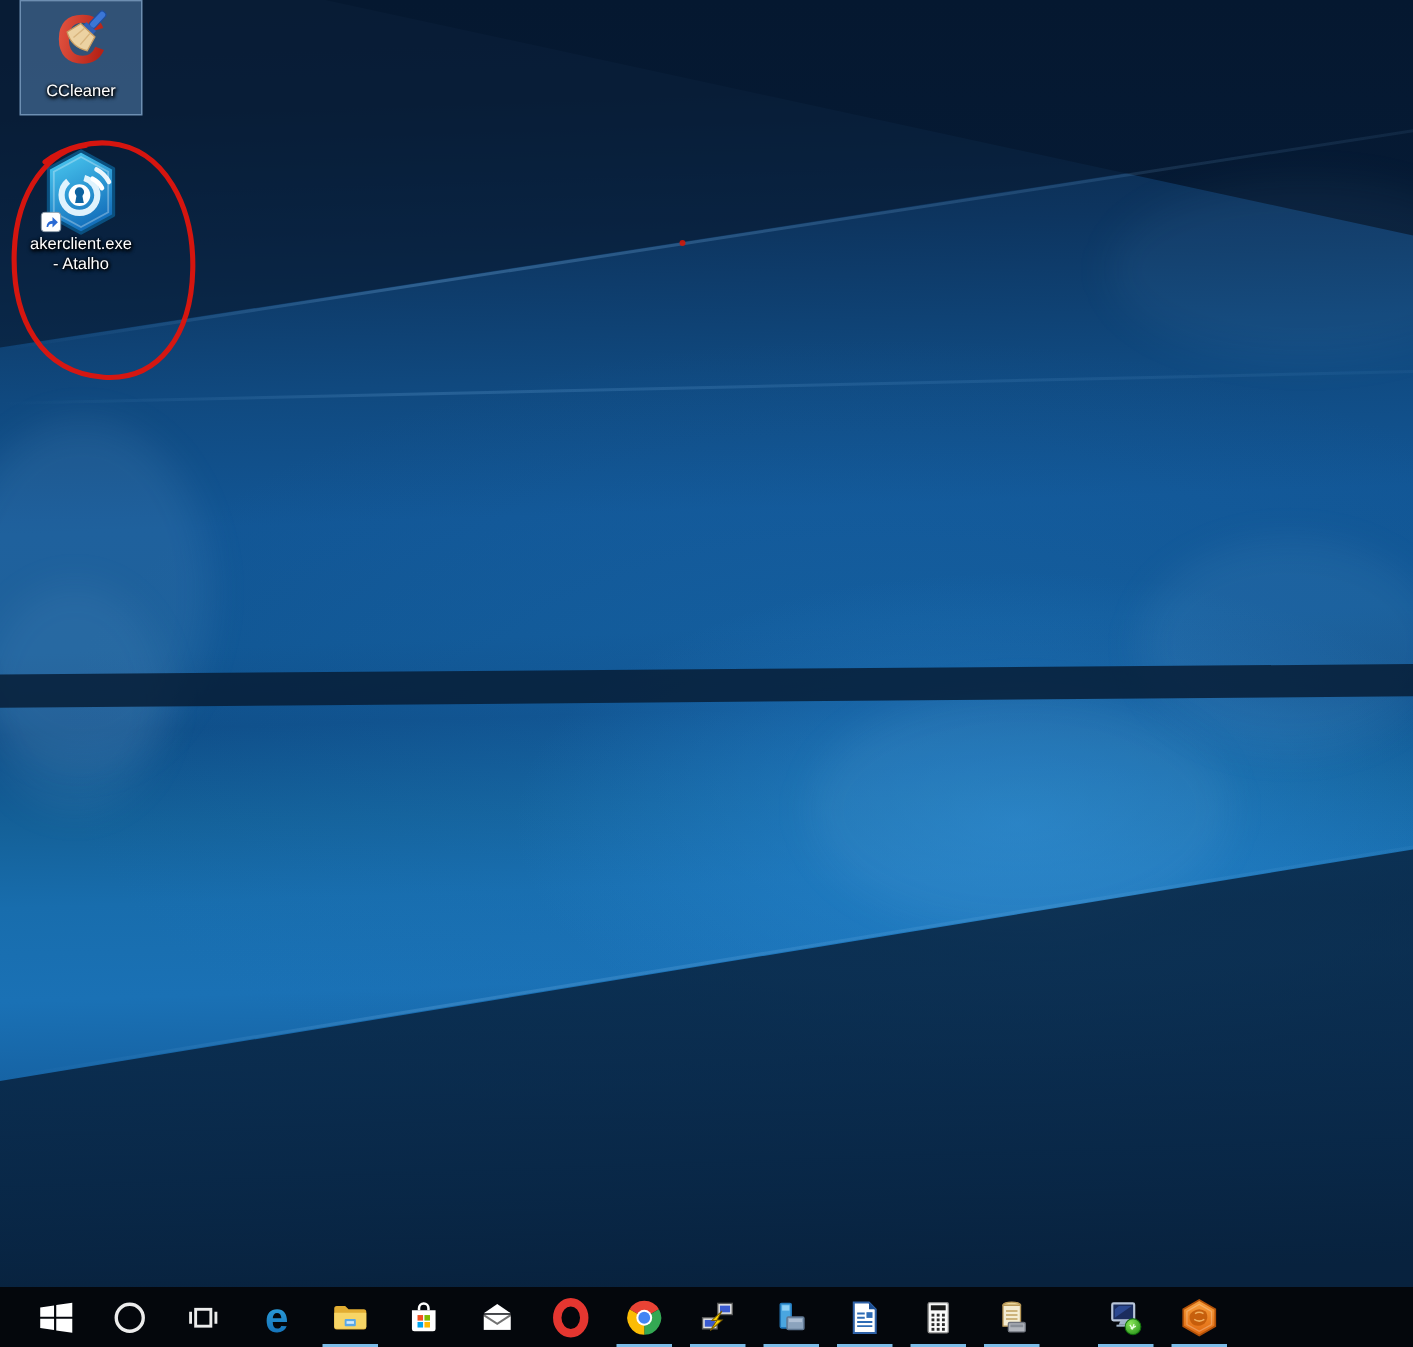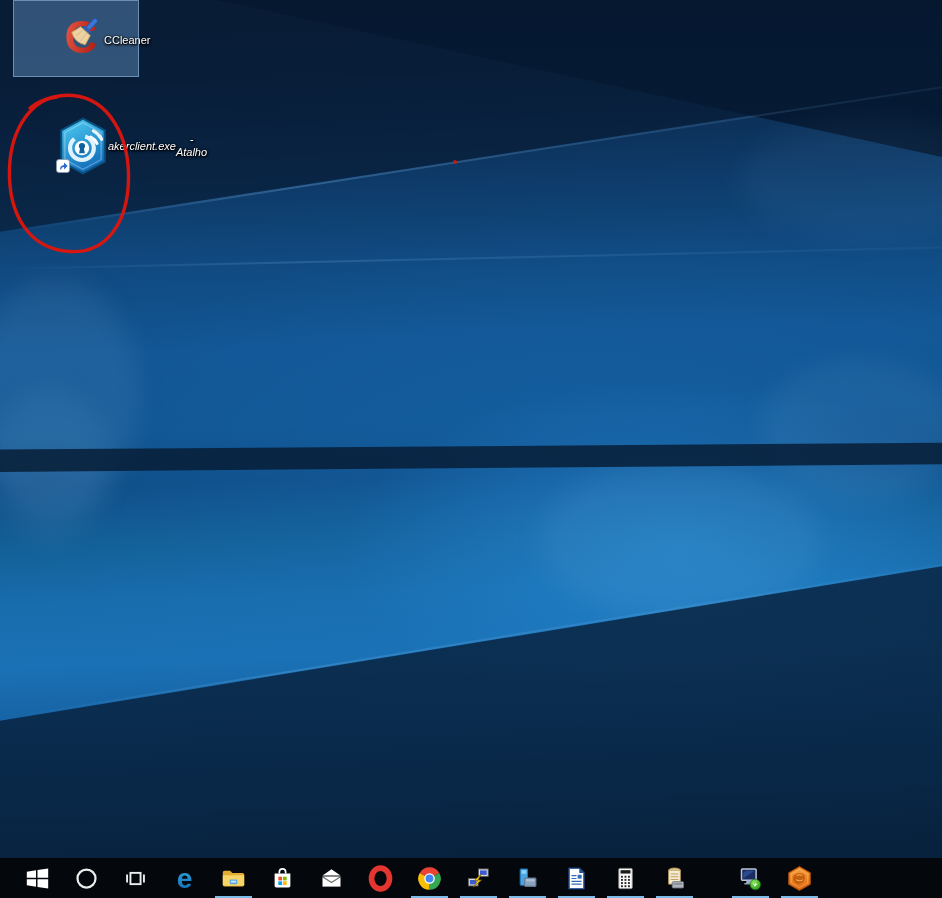--- a/index.html
+++ b/index.html
@@ -24,28 +24,28 @@
   .wp-glow{background:
       radial-gradient(480px 240px at 72% 64%, rgba(45,145,220,.50), rgba(45,145,220,0) 70%),
       radial-gradient(760px 380px at 62% 58%, rgba(30,120,195,.30), rgba(30,120,195,0) 72%);}
   .crease{position:absolute;height:2px;background:linear-gradient(90deg,
       rgba(130,190,240,0),rgba(130,190,240,.28) 30%,rgba(130,190,240,.08));
       transform-origin:left center;}
   .blob{position:absolute;border-radius:50%;filter:blur(12px);}
 
   
   .desktop{position:absolute;left:0;top:0;right:0;bottom:40px;}
-  .icon-cell{position:absolute;width:80px;display:flex;flex-direction:row;
-      align-items:center;cursor:default;padding-left:44px;}
+  .icon-cell{position:absolute;width:80px;display:flex;flex-direction:column;
+      align-items:center;cursor:default;}
   .icon-cell.selected{background:rgba(118,172,226,.38);
       outline:1px solid rgba(165,205,245,.65);}
   .icon-label{font-size:11px;line-height:13px;color:#fff;text-align:center;
       text-shadow:0 1px 3px #000,1px 1px 2px #000,0 0 2px #000;}
   .cc-cell{left:14px;top:1px;height:72px;padding-top:3px;}
-  .ak-cell{left:14px;top:99px;height:94px;font-style:italic;}
+  .ak-cell{left:14px;top:99px;height:94px;}
   .ak-art{position:relative;width:50px;height:58px;}
   .ak-badge{position:absolute;left:-2px;bottom:2px;width:14px;height:14px;}
 
   
   .annotation{position:absolute;left:0;top:82px;pointer-events:none;}
   .red-dot{position:absolute;left:453px;top:160px;width:4px;height:4px;
       border-radius:50%;background:#d01808;opacity:.9;}
 
   
   .taskbar{position:absolute;left:0;right:0;bottom:0;height:40px;

